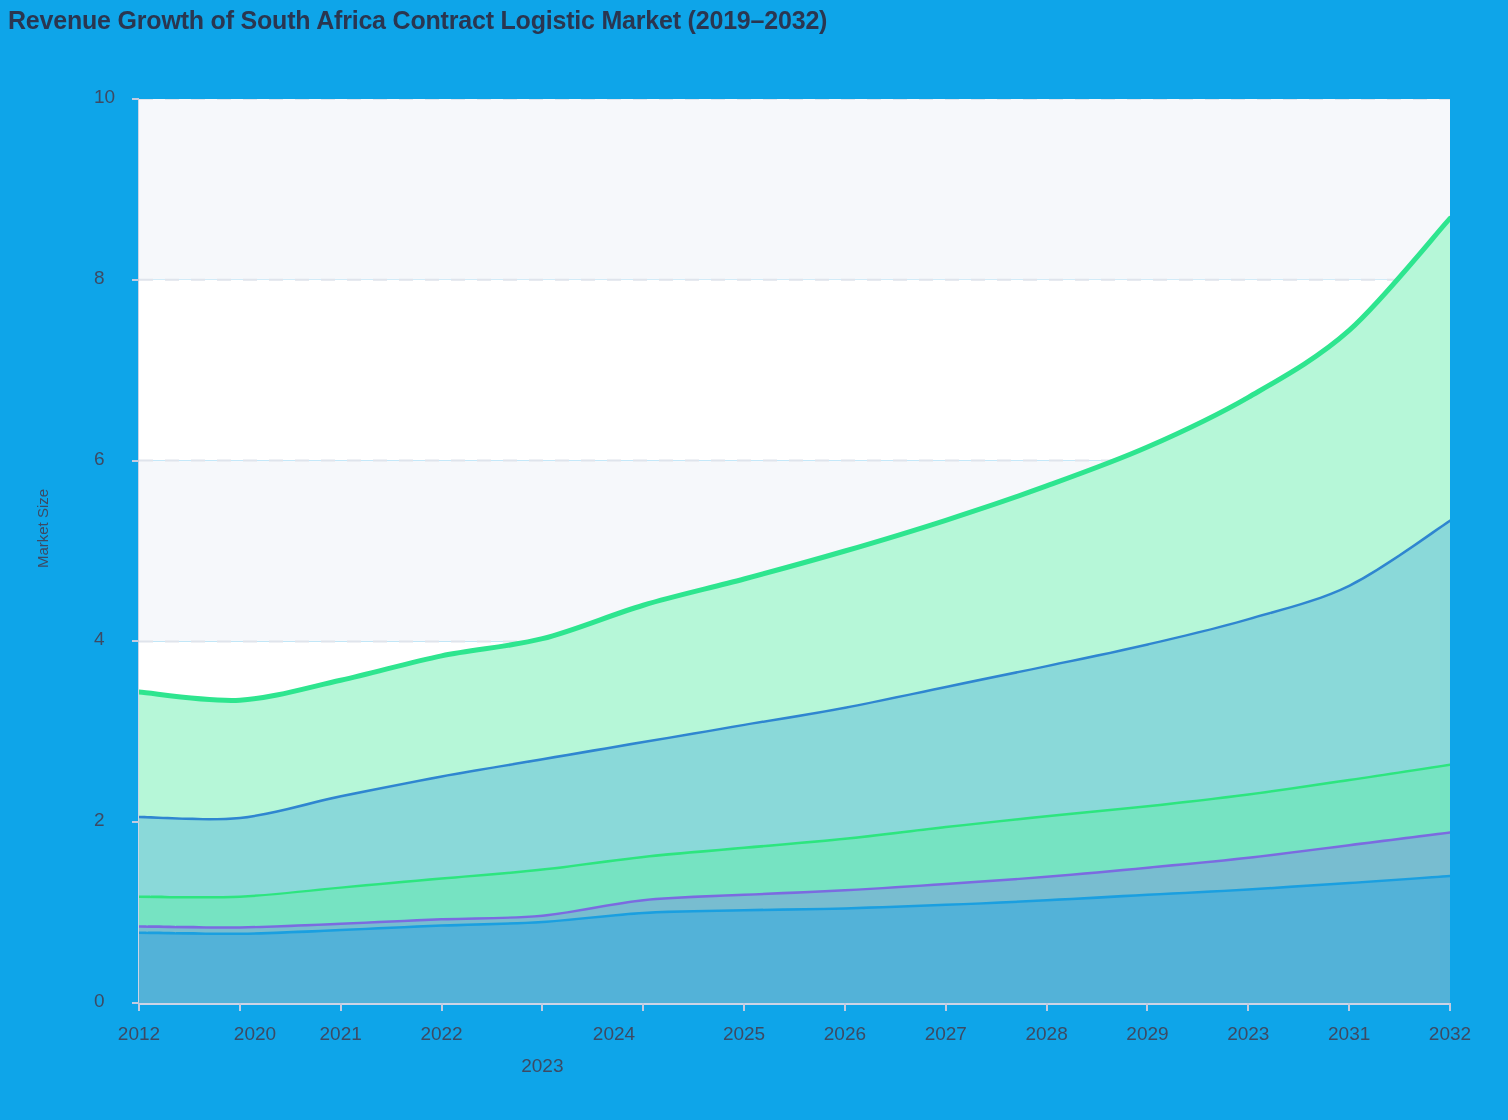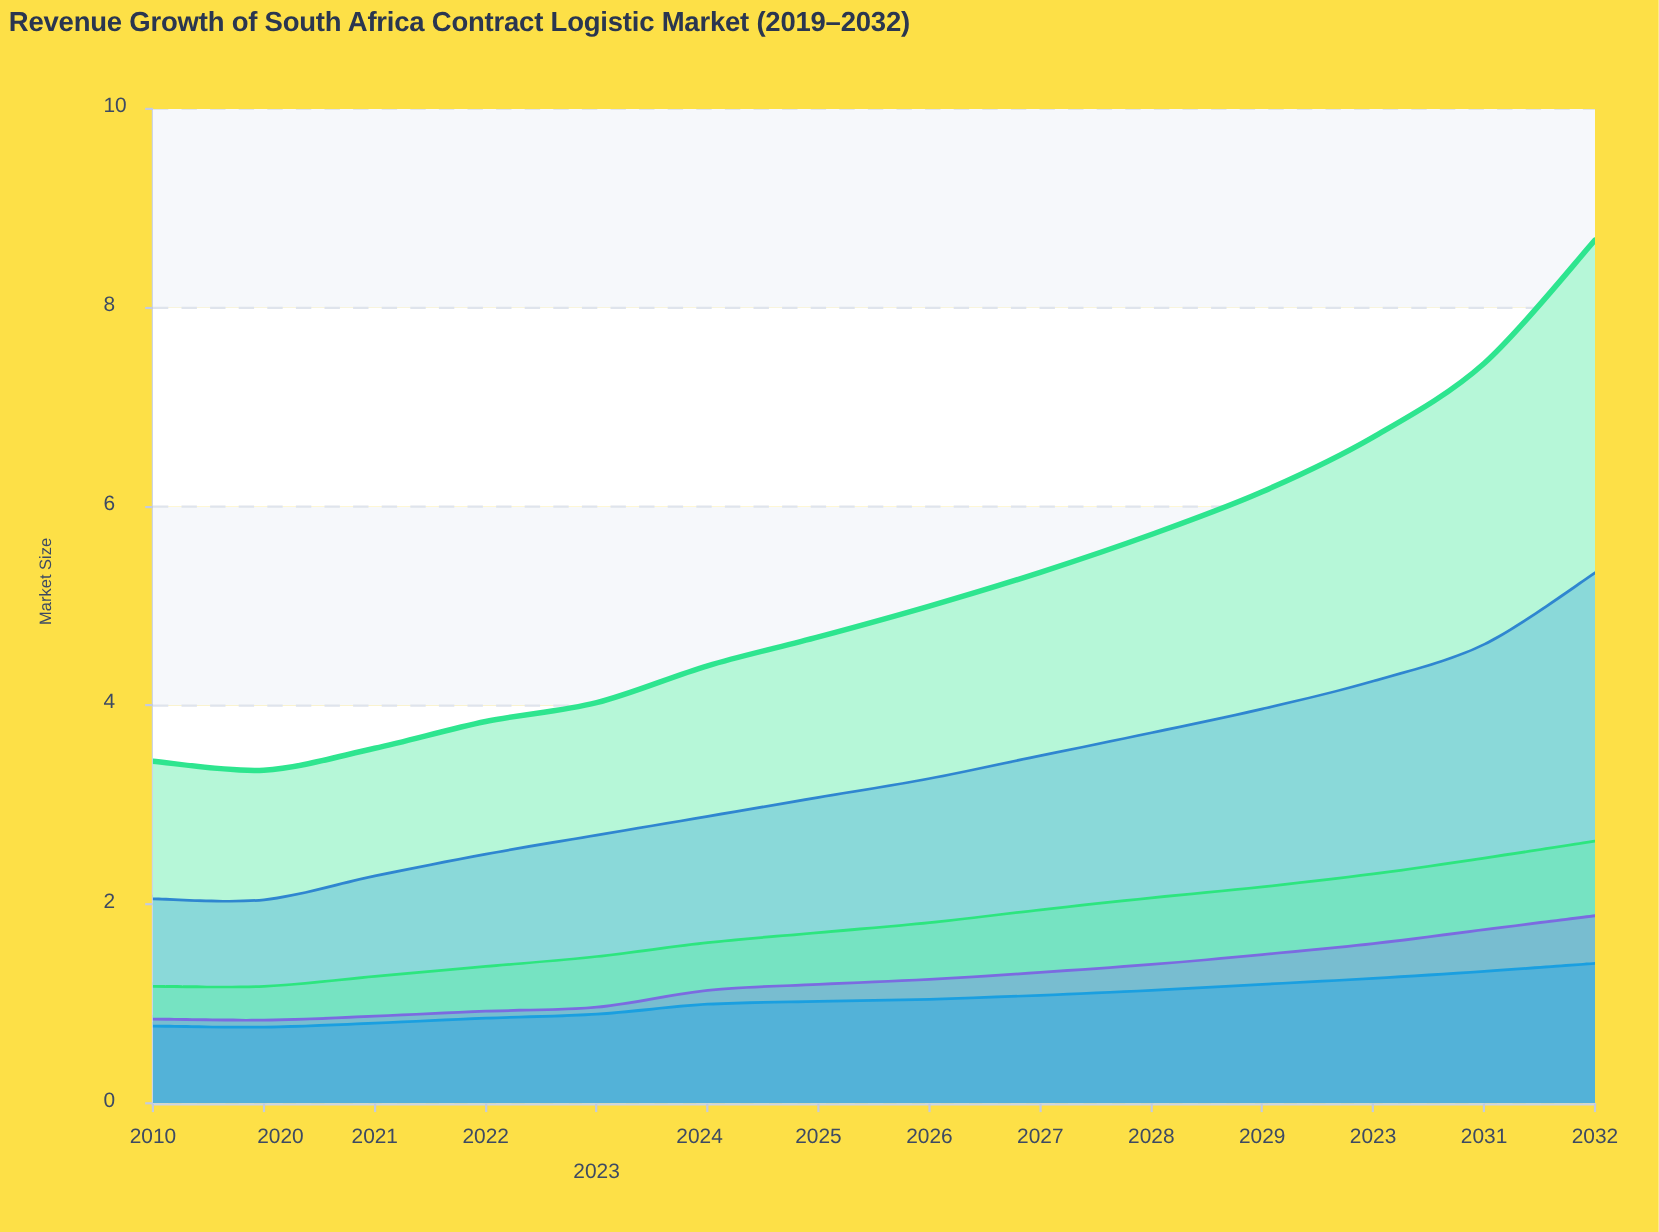--- a/index.html
+++ b/index.html
@@ -7,21 +7,21 @@
     margin: 0; padding: 0;
     width: 1508px; height: 1120px;
     background: #ffffff;
     font-family: "Liberation Sans", sans-serif;
     overflow: hidden;
   }
   #page {
     position: relative;
     width: 1508px;
     height: 1120px;
-    background: #fde047;
+    background: #0ea5e9;
   }
   #chart-title {
     position: absolute;
     left: 8px;
     top: 6px;
     font-size: 25px;
     font-weight: bold;
     color: #2a3650;
     letter-spacing: -0.2px;
     white-space: nowrap;
@@ -111,31 +111,31 @@
       <div class="ytick-label" style="top: 628.4px;">4</div>
       <div class="ytick-mark" style="top: 640.4px; left: 44px;"></div>
       <div class="ytick-label" style="top: 447.6px;">6</div>
       <div class="ytick-mark" style="top: 459.6px; left: 44px;"></div>
       <div class="ytick-label" style="top: 266.8px;">8</div>
       <div class="ytick-mark" style="top: 278.8px; left: 44px;"></div>
       <div class="ytick-label" style="top: 86px;">10</div>
       <div class="ytick-mark" style="top: 98px; left: 44px;"></div>
     </div>
   <div id="x-ticks">
-      <div class="xtick-label" style="left: 139px;">2010</div>
+      <div class="xtick-label" style="left: 139px;">2012</div>
       <div class="xtick-mark" style="left: 138px;"></div>
       <div class="xtick-label" style="left: 255px;">2020</div>
       <div class="xtick-mark" style="left: 238.846px;"></div>
       <div class="xtick-label" style="left: 340.692px;">2021</div>
       <div class="xtick-mark" style="left: 339.692px;"></div>
       <div class="xtick-label" style="left: 441.538px;">2022</div>
       <div class="xtick-mark" style="left: 440.538px;"></div>
       <div class="xtick-label" style="left: 542.385px; margin-top: 32px;">2023</div>
       <div class="xtick-mark" style="left: 541.385px;"></div>
-      <div class="xtick-label" style="left: 636px;">2024</div>
+      <div class="xtick-label" style="left: 614px;">2024</div>
       <div class="xtick-mark" style="left: 642.231px;"></div>
       <div class="xtick-label" style="left: 744.077px;">2025</div>
       <div class="xtick-mark" style="left: 743.077px;"></div>
       <div class="xtick-label" style="left: 844.923px;">2026</div>
       <div class="xtick-mark" style="left: 843.923px;"></div>
       <div class="xtick-label" style="left: 945.769px;">2027</div>
       <div class="xtick-mark" style="left: 944.769px;"></div>
       <div class="xtick-label" style="left: 1046.62px;">2028</div>
       <div class="xtick-mark" style="left: 1045.62px;"></div>
       <div class="xtick-label" style="left: 1147.46px;">2029</div>

